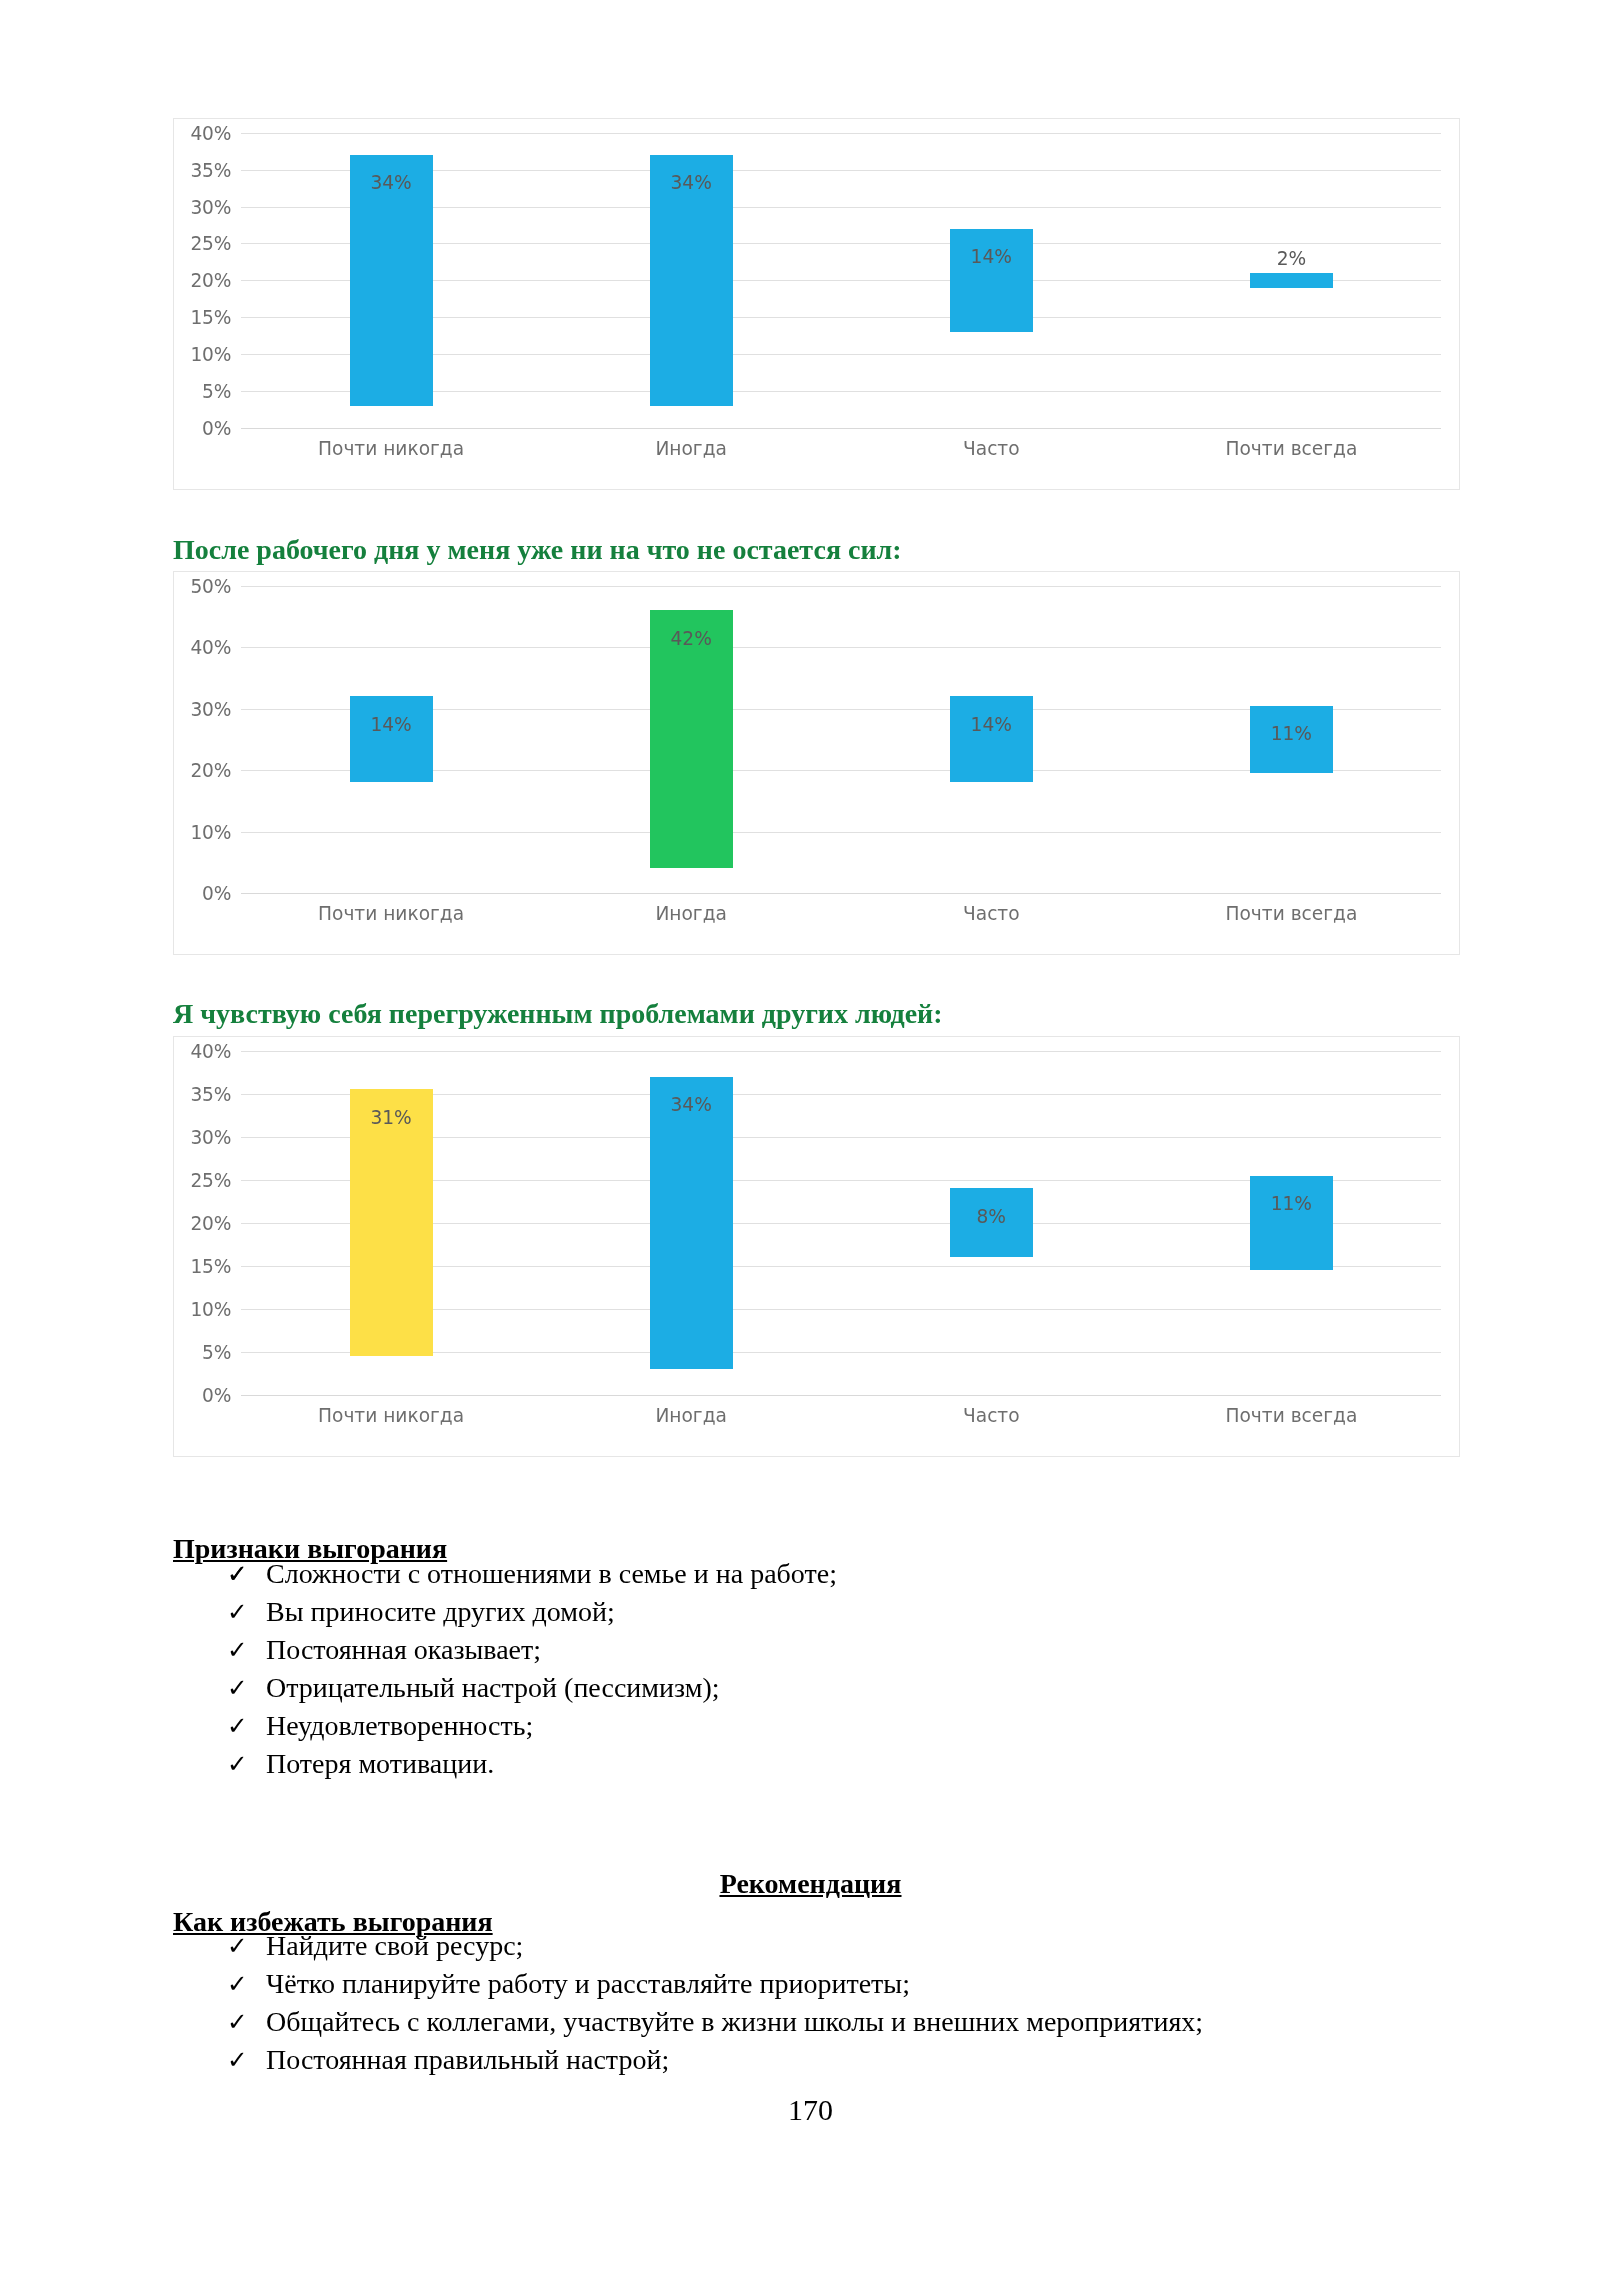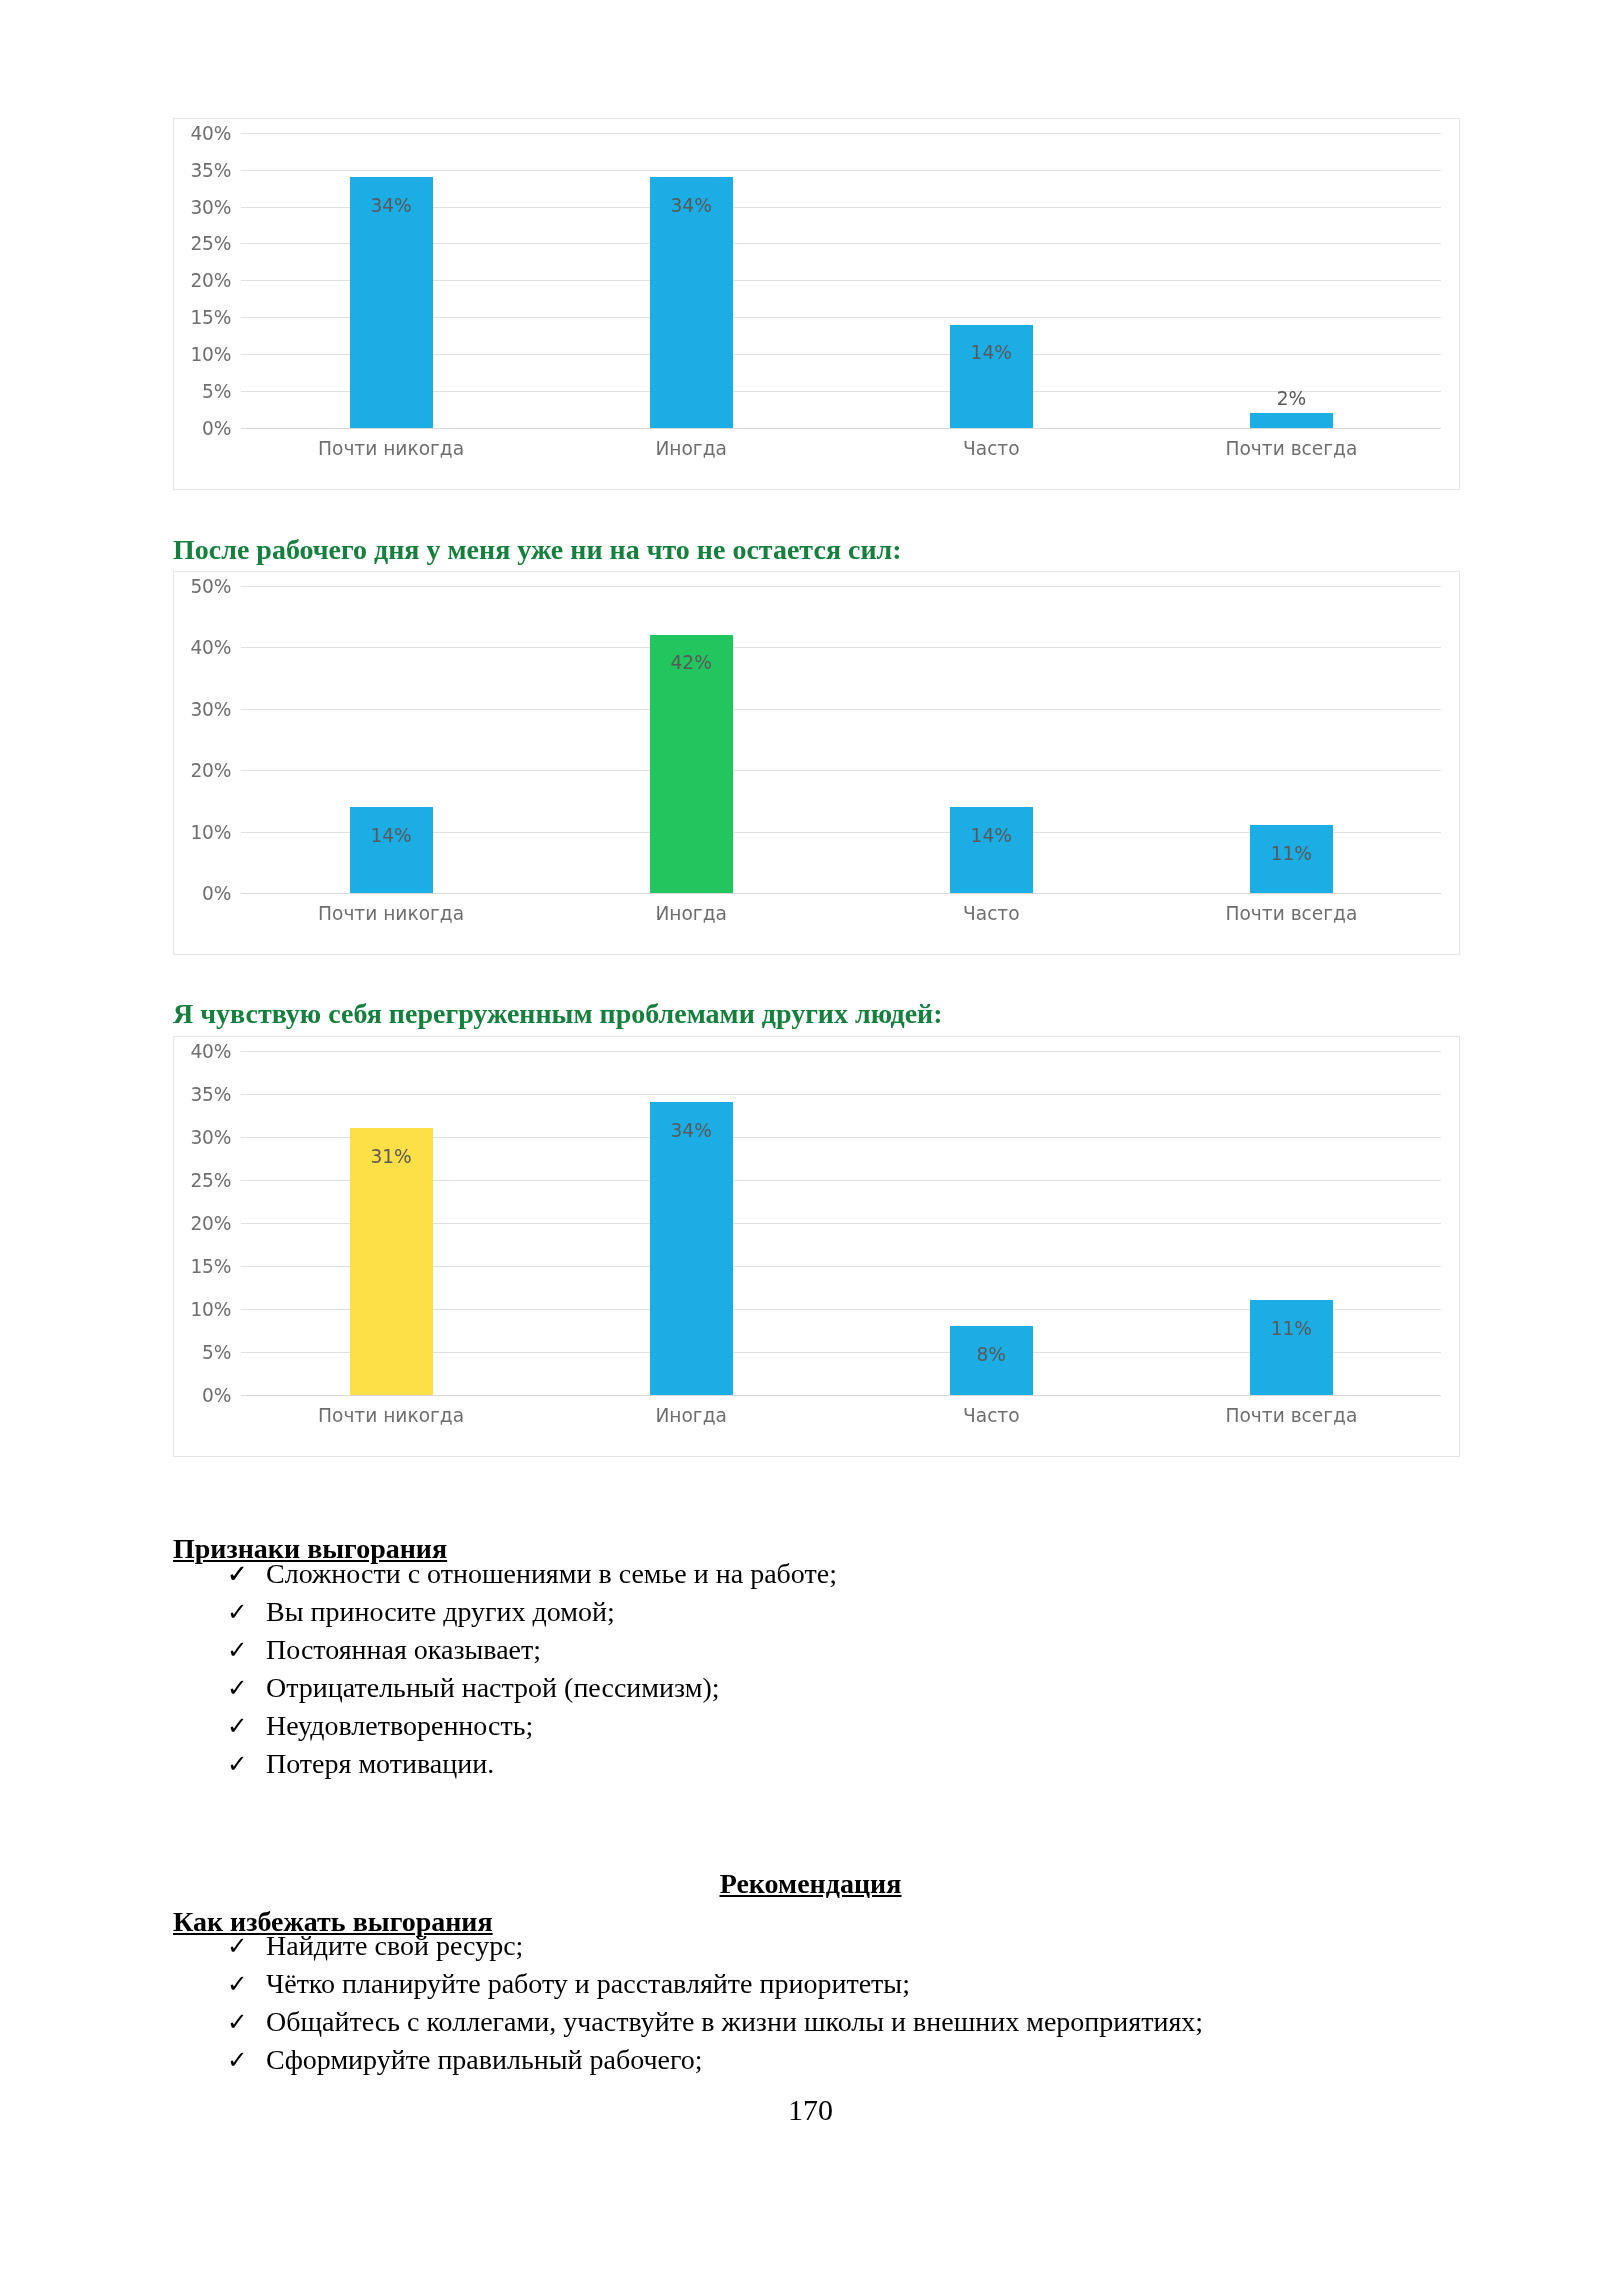--- a/index.html
+++ b/index.html
@@ -82,21 +82,21 @@
     display: flex;
     align-items: flex-end;
     justify-content: space-around;
   }
   .barcell {
     position: relative;
     flex: 1 1 0;
     height: 100%;
     display: flex;
     flex-direction: column;
-    justify-content: flex-end;
+    justify-content: center;
     align-items: center;
   }
   .bar {
     width: 83px;
     background: #1CADE4;
     position: relative;
   }
   .bar .bar-label {
     position: absolute;
     left: 0;
@@ -367,19 +367,19 @@
     </ul>
 
   <h2 class="section-heading centered" style="top:1845px;">
     <span>Рекомендация</span>
   </h2>
   <h2 class="section-heading" style="top:1883px;">Как избежать выгорания</h2>
   <ul class="bullet-list" id="recommendation-list" style="top:1927px;">
       <li class="bullet-item"><span class="bullet-mark">✓</span><span>Найдите свой ресурс;</span></li>
       <li class="bullet-item"><span class="bullet-mark">✓</span><span>Чётко планируйте работу и расставляйте приоритеты;</span></li>
       <li class="bullet-item"><span class="bullet-mark">✓</span><span>Общайтесь с коллегами, участвуйте в жизни школы и внешних мероприятиях;</span></li>
-      <li class="bullet-item"><span class="bullet-mark">✓</span><span>Сформируйте правильный рабочего;</span></li>
+      <li class="bullet-item"><span class="bullet-mark">✓</span><span>Постоянная правильный настрой;</span></li>
     </ul>
 
   <div class="page-number" style="top:2093px;">170</div>
 
 </div>
 
 
 </body></html>

